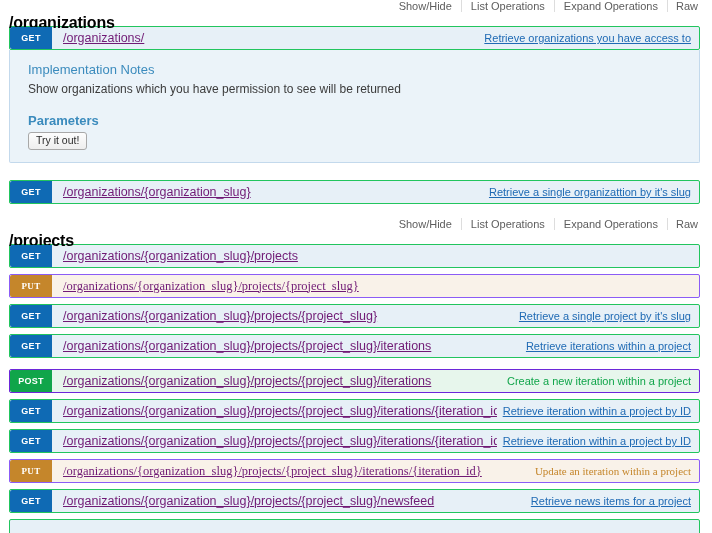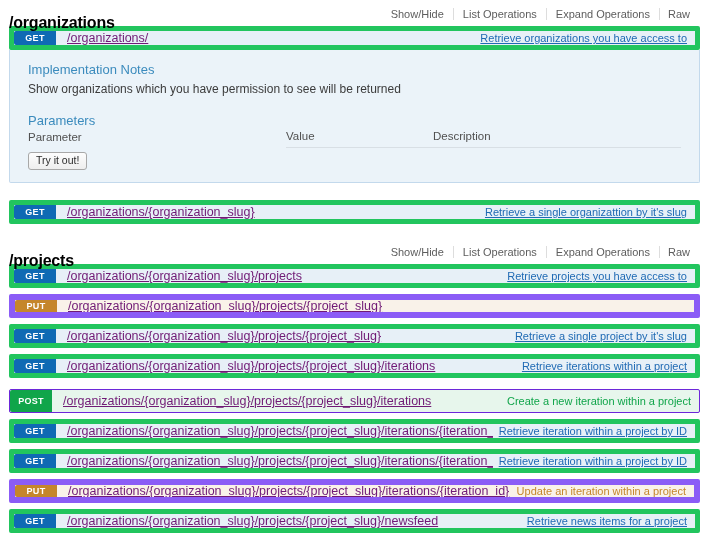--- a/index.html
+++ b/index.html
@@ -42,21 +42,21 @@
     color: #000000;
     letter-spacing: -0.2px;
     line-height: 20px;
     white-space: nowrap;
   }
 
   .resource-options {
     display: flex;
     align-items: center;
     list-style: none;
-    margin: 8px;
+    margin: 0;
     padding: 0;
     font-size: 11px;
   }
   .resource-options li {
     padding: 0 9px;
     border-left: 1px solid #dddddd;
     line-height: 12px;
   }
   .resource-options li:first-child {
     border-left: none;
@@ -120,25 +120,25 @@
     display: flex;
     align-items: center;
     padding: 0 8px 0 6px;
     font-size: 11px;
     white-space: nowrap;
     text-align: right;
   }
 
   
   .m-get   .http-method { background: #0f6ab4; }
-  .m-get   .op-head     { background: #e7f0f7; border: 5px solid #22c55e; }
+  .m-get   .op-head     { background: #e7f0f7; border: 1px solid #22c55e; }
   .m-get   .op-desc     { color: #1f6ab4; text-decoration: underline; }
 
   .m-put   .http-method { background: #c5862b; }
-  .m-put   .op-head     { background: #f9f2e9; border: 6px solid #8b5cf6; }
+  .m-put   .op-head     { background: #f9f2e9; border: 1px solid #8b5cf6; font-family: Liberation Serif, serif; }
   .m-put   .op-desc     { color: #c5862b; }
 
   .m-post  .http-method { background: #10a54a; }
   .m-post  .op-head     { background: #e7f6ec; border: 1px solid #6d28d9; margin-top: 11px; }
   .m-post  .op-desc     { color: #10a54a; }
 
   
   .op-content {
     background: #ebf3f9;
     border: 1px solid #c3d9ec;
@@ -158,21 +158,21 @@
   .notes-text {
     margin: 0 0 16px 0;
     font-size: 12px;
     color: #3b3b3b;
     line-height: 15px;
   }
 
   .params-title {
     margin: 0 0 2px 0;
     font-size: 13px;
-    font-weight: normal;
+    font-weight: bold;
     color: #3b8bbd;
   }
 
   table.params {
     width: 100%;
     border-collapse: collapse;
     font-size: 11.5px;
   }
   table.params th {
     text-align: left;
@@ -222,30 +222,20 @@
           <li class="endpoint m-get" style="margin-bottom: 17px;">
             <div class="op-head">
               <span class="http-method">GET</span>
               <a class="op-path" href="#">/organizations/</a>
               <span class="op-desc">Retrieve organizations you have access to</span>
             </div>
             <div class="op-content">
               <h4 class="content-h4">Implementation Notes</h4>
               <p class="notes-text">Show organizations which you have permission to see will be returned</p>
               <h4 class="params-title">Parameters</h4>
-              <table class="params">
-                <thead>
-                  <tr>
-                    <th class="col-param">Parameter</th>
-                    <th class="col-value">Value</th>
-                    <th class="col-desc">Description</th>
-                  </tr>
-                </thead>
-                <tbody></tbody>
-              </table>
               <div class="submit-row"><button class="btn-submit" type="button">Try it out!</button></div>
             </div>
           </li>
           <li class="endpoint m-get">
             <div class="op-head">
               <span class="http-method">GET</span>
               <a class="op-path" href="#">/organizations/{organization_slug}</a>
               <span class="op-desc">Retrieve a single organizattion by it's slug</span>
             </div>
           </li>
@@ -260,21 +250,20 @@
             <li><a href="#">List Operations</a></li>
             <li><a href="#">Expand Operations</a></li>
             <li><a href="#">Raw</a></li>
           </ul>
         </div>
         <ul class="endpoint-list">
           <li class="endpoint m-get">
             <div class="op-head">
               <span class="http-method">GET</span>
               <a class="op-path" href="#">/organizations/{organization_slug}/projects</a>
-              <span class="op-desc">Retrieve projects you have access to</span>
             </div>
           </li>
           <li class="endpoint m-put">
             <div class="op-head">
               <span class="http-method">PUT</span>
               <a class="op-path" href="#">/organizations/{organization_slug}/projects/{project_slug}</a>
             </div>
           </li>
           <li class="endpoint m-get">
             <div class="op-head">

